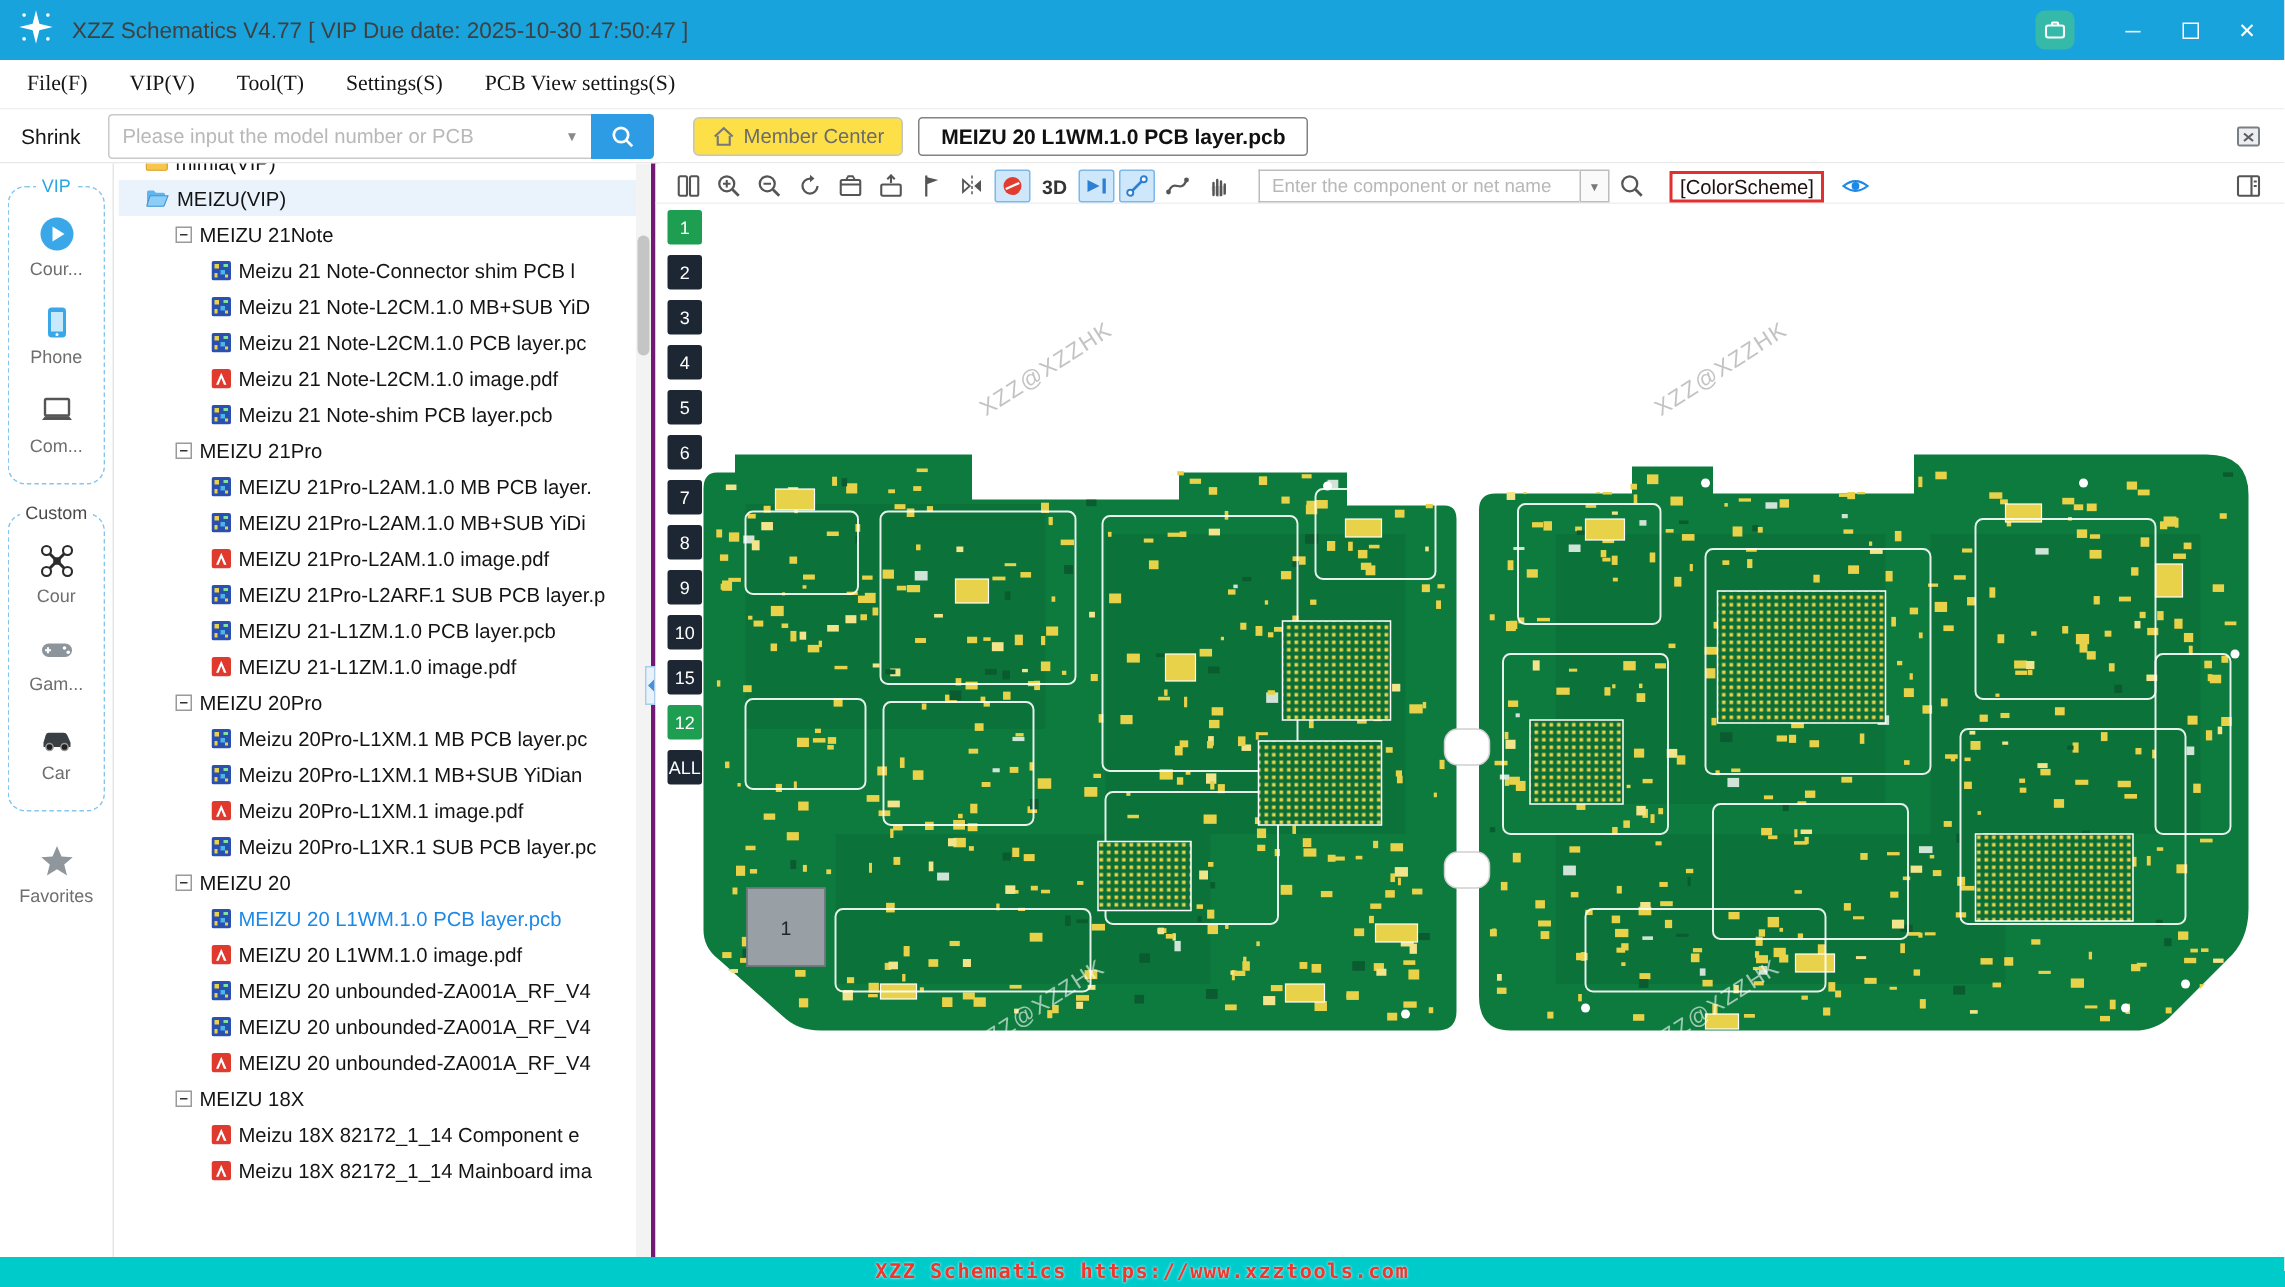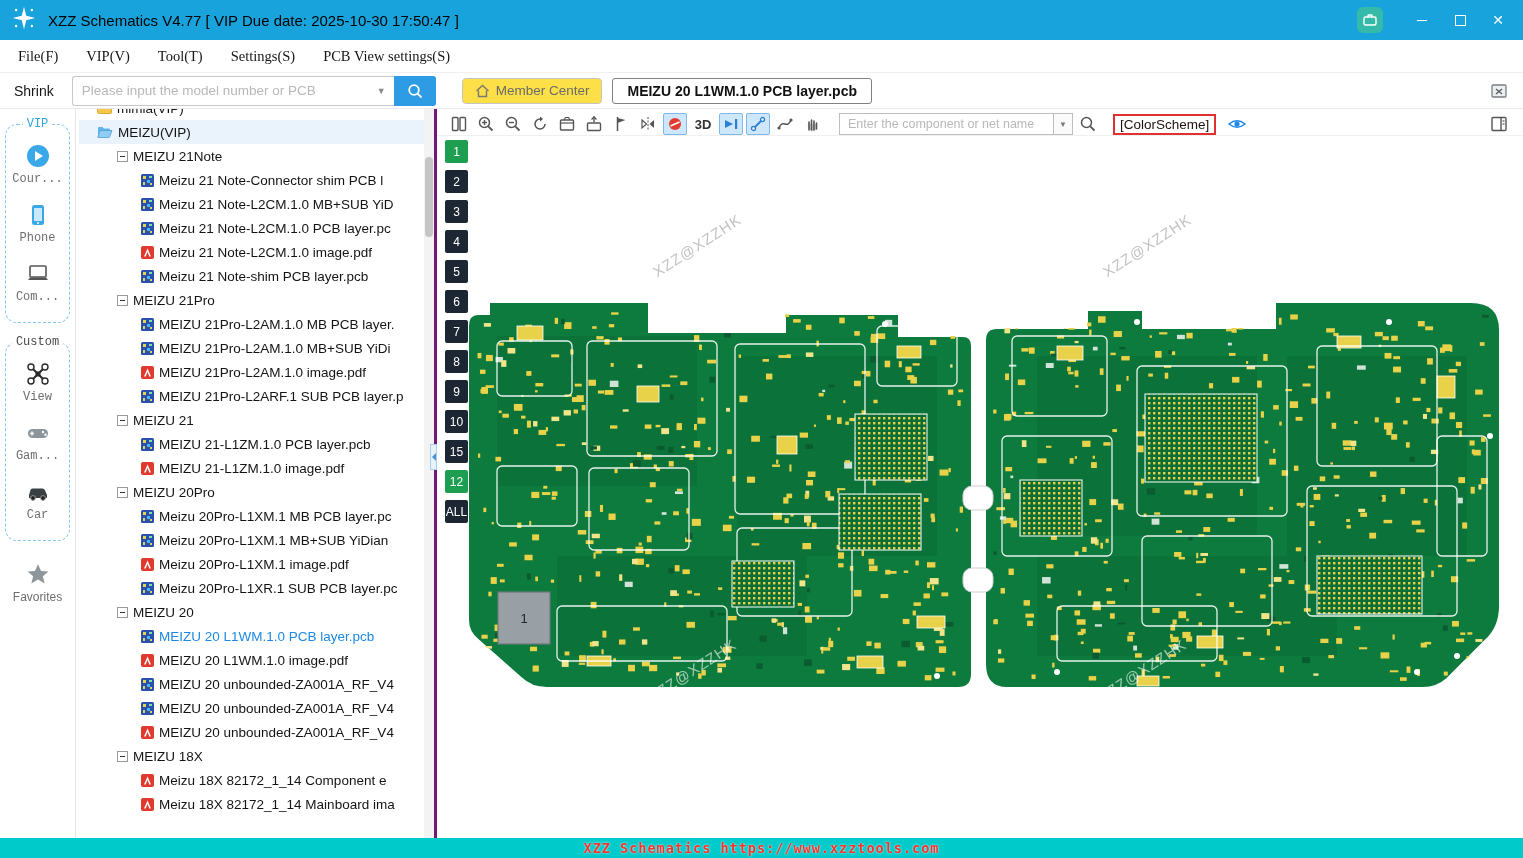--- a/index.html
+++ b/index.html
@@ -1,20 +1,20 @@
 <!DOCTYPE html>
 <html><head>
 <meta charset="utf-8">
 <style>
   * { box-sizing: border-box; margin: 0; padding: 0; }
   html,body { width:1523px; height:858px; overflow:hidden; font-family:"Liberation Sans",sans-serif; background:#fff; position:relative; }
 
   
   .titlebar { position:absolute; left:0; top:0; width:100%; height:40px; background:#18a3dc; display:flex; align-items:center; padding:0 10px; gap:10px; }
-  .titlebar .title { color:#000000; font-size:15px;text-align:center; }
+  .titlebar .title { color:#404040; font-size:15px;text-align:center; }
   .win-right { margin-left:auto; display:flex; align-items:center; gap:8px; }
   .vip-badge { width:26px; height:26px; border-radius:6px; background:#35b9a8; display:flex; align-items:center; justify-content:center; margin-right:16px; }
   .win-btn { width:30px; height:28px; display:flex; align-items:center; justify-content:center; color:#fff; font-size:14px; cursor:default; }
   .max-glyph { width:11px; height:11px; border:1.5px solid #fff; display:inline-block; }
 
   
   .menubar { position:absolute; left:0; top:40px; width:100%; height:33px; background:#fff; display:flex; align-items:center; padding-left:18px; gap:28px; border-bottom:1px solid #efefef; }
   .menu-item { font-size:14.5px; color:#151515; cursor:default;font-family:Liberation Serif, serif; }
 
   
@@ -24,21 +24,21 @@
   .model-search input { width:322px; height:30px; border:1px solid #c9c9c9; border-right:none; border-radius:3px 0 0 3px; padding:0 24px 0 9px; font-size:13.5px; color:#333; outline:none; font-family:"Liberation Sans",sans-serif; }
   .model-search input::placeholder { color:#b8b8b8; }
   .model-search .chev { position:absolute; right:50px; font-size:9px; color:#8a8a8a; pointer-events:none; }
   .search-go { width:42px; height:30px; background:#2e9be5; border:none; border-radius:0 3px 3px 0; display:flex; align-items:center; justify-content:center; }
   .member-btn { display:flex; align-items:center; gap:6px; height:26px; padding:0 12px; border:1px solid #c4c4c4; border-radius:4px; background:#fde047; color:#6b6b6b; font-size:13.5px; margin-right:10px; }
   .doc-tab { height:26px; padding:0 14px; border:1px solid #828282; border-radius:3px; background:#fff; display:flex; align-items:center; font-size:14px; font-weight:bold; color:#111; }
   .quick-right { margin-left:auto; margin-right:6px; display:flex; align-items:center; }
 
   
   .rail { position:absolute; left:0; top:109px; width:76px; bottom:20px; background:#fff; border-right:1px solid #e6e6e6; padding-top:8px; }
-  .rail-group { border:1.5px dashed #85c6ec; border-radius:12px; margin:0 5px 12px 5px; padding:4px 0 10px 0;font-family:Liberation Mono, monospace; }
+  .rail-group { border:1.5px dashed #85c6ec; border-radius:12px; margin:0 5px 12px 5px; padding:4px 0 10px 0; }
   .rail-group legend { margin:0 auto; padding:0 4px; font-size:12px; }
   .rail-group.vip legend { color:#2aa7e0; }
   .rail-group.custom legend { color:#4a4a4a; }
   .rail-item { display:flex; flex-direction:column; align-items:center; gap:3px; padding:8px 0; cursor:default; }
   .rail-item .lbl { font-size:12px; color:#6e6e6e; max-width:66px; overflow:hidden; white-space:nowrap; }
   .favorites { margin-top:6px; }
 
   
   .tree-panel { position:absolute; left:79px; top:109px; width:360px; bottom:20px; background:#fff; border-right:5px solid #701a75; overflow:hidden; }
   .tree-body { margin-top:-13px; width:calc(100% - 10px); }
@@ -175,21 +175,21 @@
     <legend>Custom</legend>
     <div class="rail-item">
       <svg width="26" height="26" viewBox="0 0 26 26">
           <circle cx="6" cy="6" r="3" fill="none" stroke="#2b2b2b" stroke-width="1.4"></circle>
           <circle cx="20" cy="6" r="3" fill="none" stroke="#2b2b2b" stroke-width="1.4"></circle>
           <circle cx="6" cy="20" r="3" fill="none" stroke="#2b2b2b" stroke-width="1.4"></circle>
           <circle cx="20" cy="20" r="3" fill="none" stroke="#2b2b2b" stroke-width="1.4"></circle>
           <path d="M8 8 L18 18 M18 8 L8 18" stroke="#2b2b2b" stroke-width="2"></path>
           <rect x="10.5" y="10.5" width="5" height="5" rx="1" fill="#2b2b2b"></rect>
         </svg>
-      <span class="lbl">View</span>
+      <span class="lbl">Cour</span>
     </div>
     <div class="rail-item">
       <svg width="26" height="26" viewBox="0 0 26 26">
           <rect x="3" y="9" width="20" height="9" rx="4.5" fill="#8d959c"></rect>
           <path d="M7 11.5 V15.5 M5 13.5 H9" stroke="#fff" stroke-width="1.4"></path>
           <circle cx="18" cy="12" r="1.2" fill="#fff"></circle>
           <circle cx="20.5" cy="14.8" r="1.2" fill="#fff"></circle>
         </svg>
       <span class="lbl">Gam...</span>
     </div>
@@ -338,24 +338,20 @@
           <svg width="13" height="13" viewBox="0 0 13 13">
             <rect width="13" height="13" rx="1.5" fill="#2a4fae"></rect>
             <rect x="2" y="2" width="3" height="3" fill="#e8d24a"></rect>
             <rect x="8" y="2" width="3" height="2" fill="#7fe3a0"></rect>
             <rect x="2" y="8" width="2" height="3" fill="#e8d24a"></rect>
             <rect x="6" y="6" width="3" height="3" fill="#49b6e8"></rect>
             <rect x="9" y="9" width="2" height="2" fill="#e8d24a"></rect>
           </svg>
         </span>
         <span class="tree-label">MEIZU 21Pro-L2ARF.1 SUB PCB layer.p</span>
-      </div>
-      <div class="tree-row" style="padding-left: 38px;">
-        <span class="expander"></span>
-        <span class="tree-label">MEIZU 21</span>
       </div>
       <div class="tree-row" style="padding-left: 62px;">
         <span class="tree-icon">
           <svg width="13" height="13" viewBox="0 0 13 13">
             <rect width="13" height="13" rx="1.5" fill="#2a4fae"></rect>
             <rect x="2" y="2" width="3" height="3" fill="#e8d24a"></rect>
             <rect x="8" y="2" width="3" height="2" fill="#7fe3a0"></rect>
             <rect x="2" y="8" width="2" height="3" fill="#e8d24a"></rect>
             <rect x="6" y="6" width="3" height="3" fill="#49b6e8"></rect>
             <rect x="9" y="9" width="2" height="2" fill="#e8d24a"></rect>

